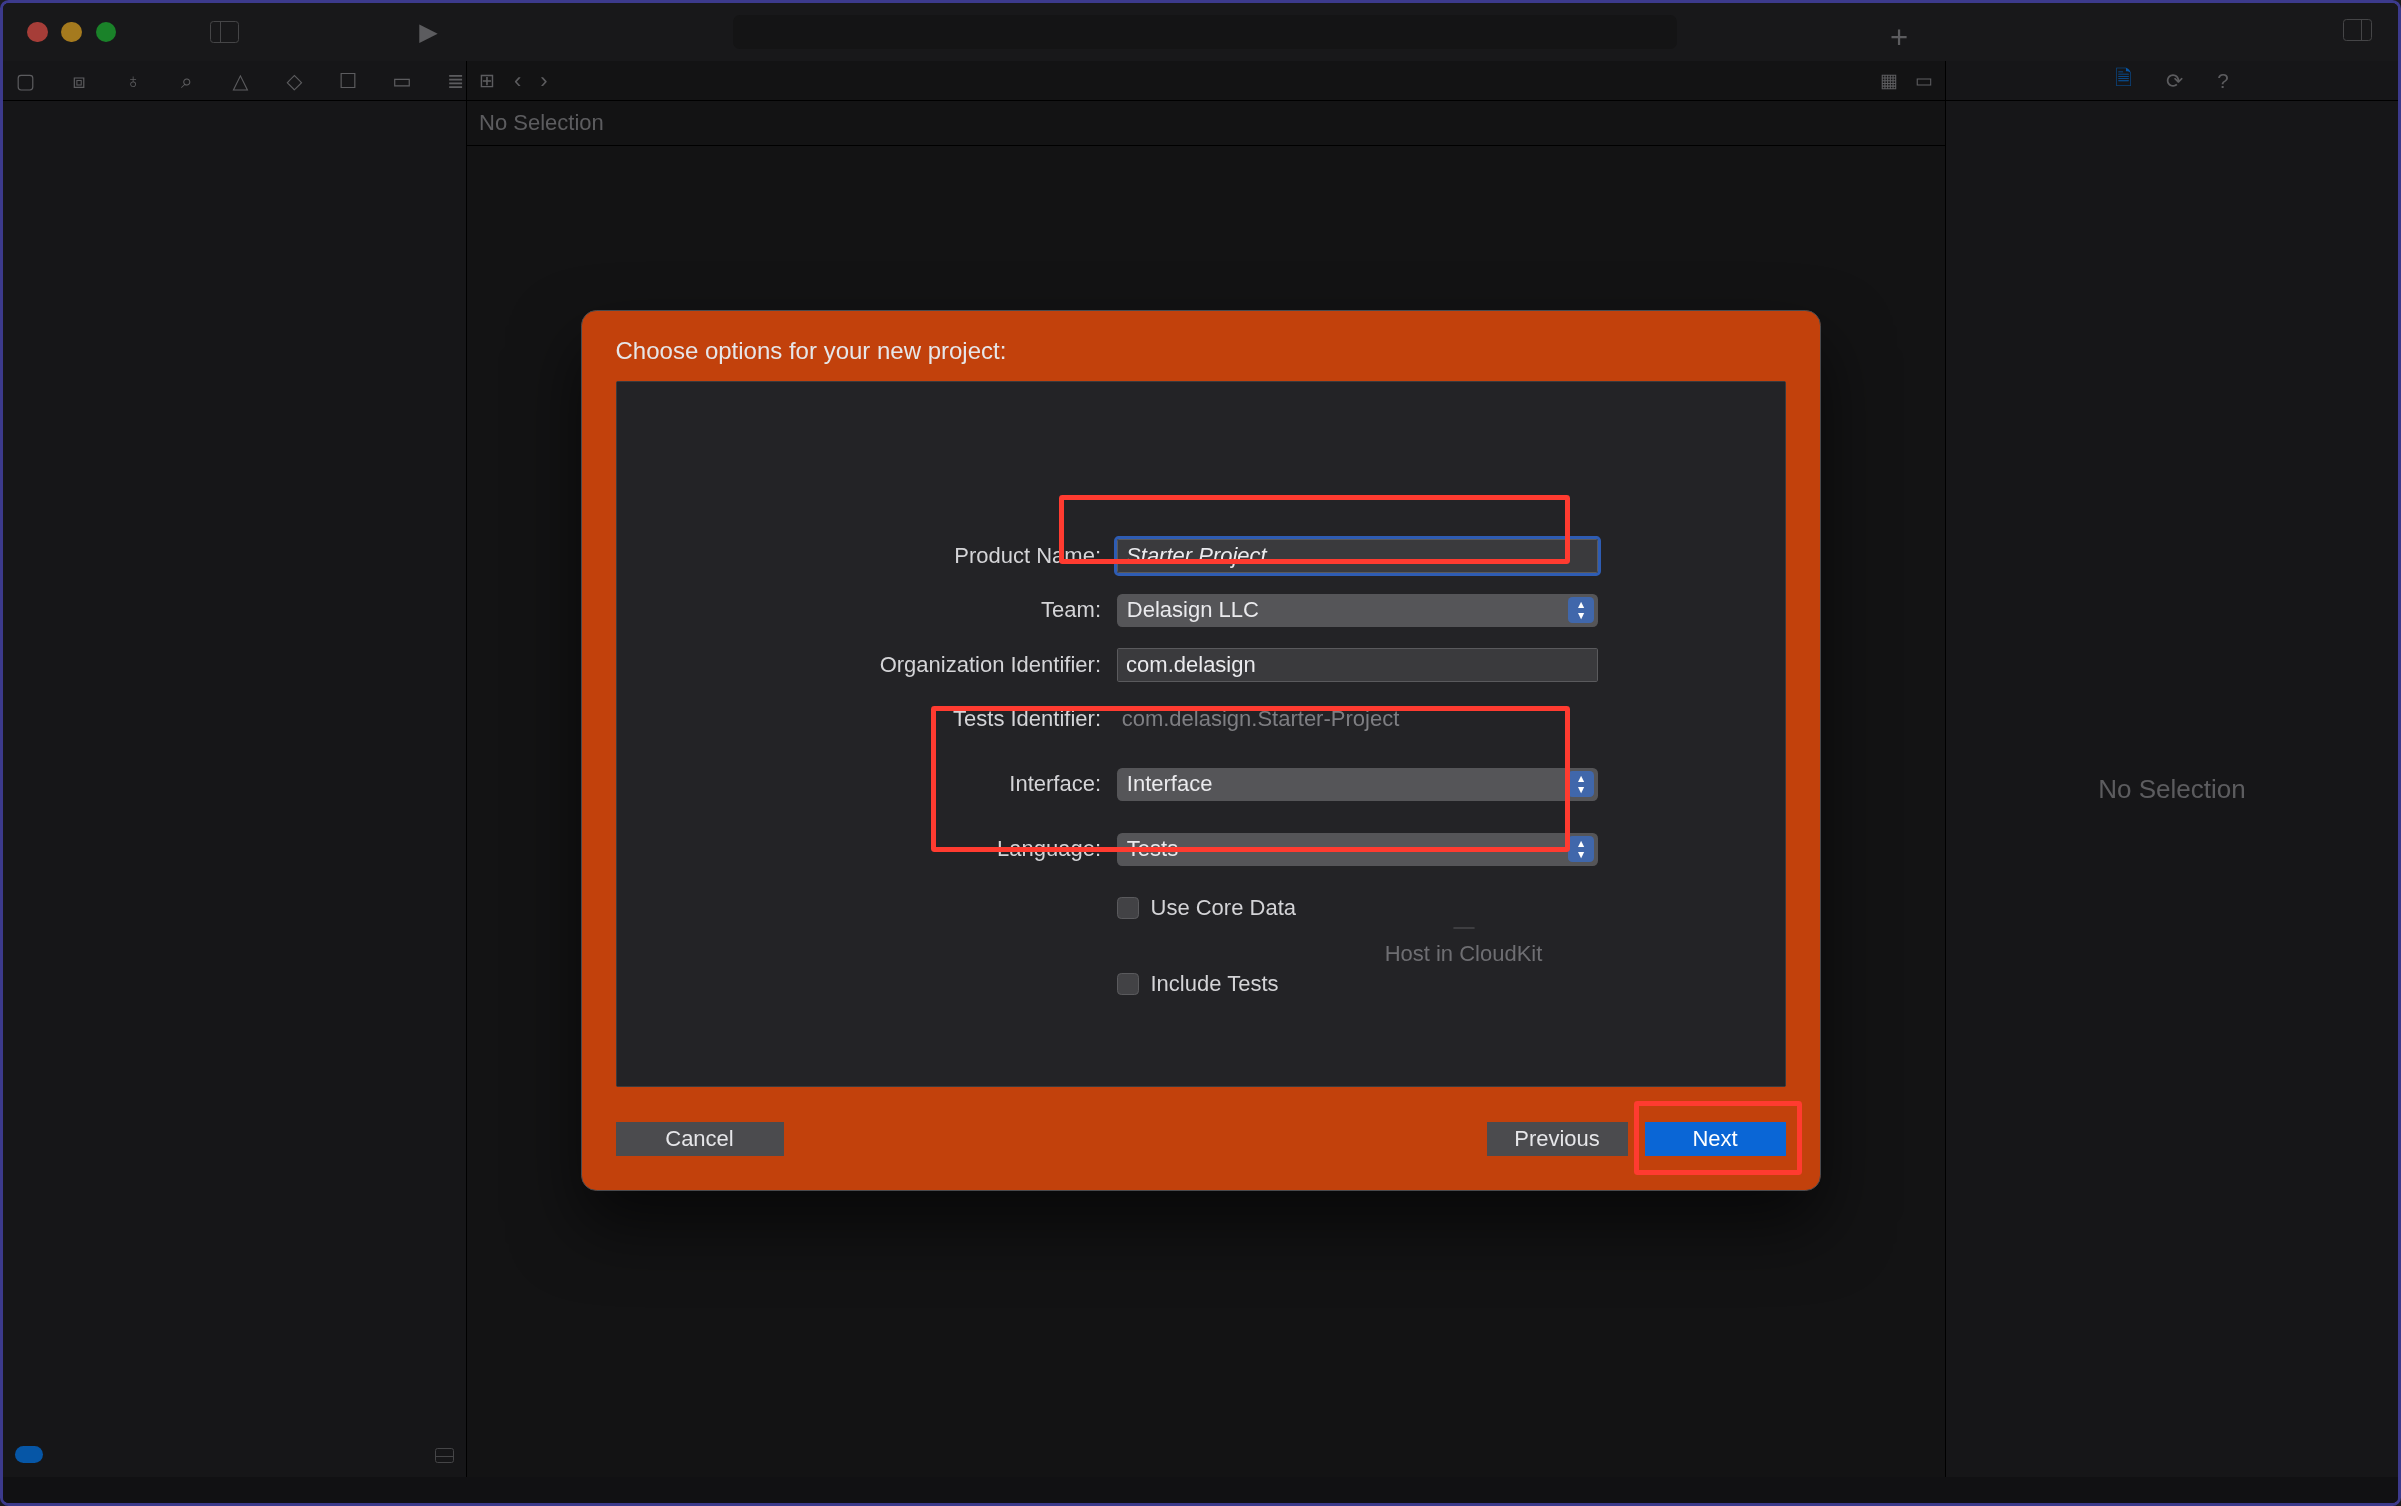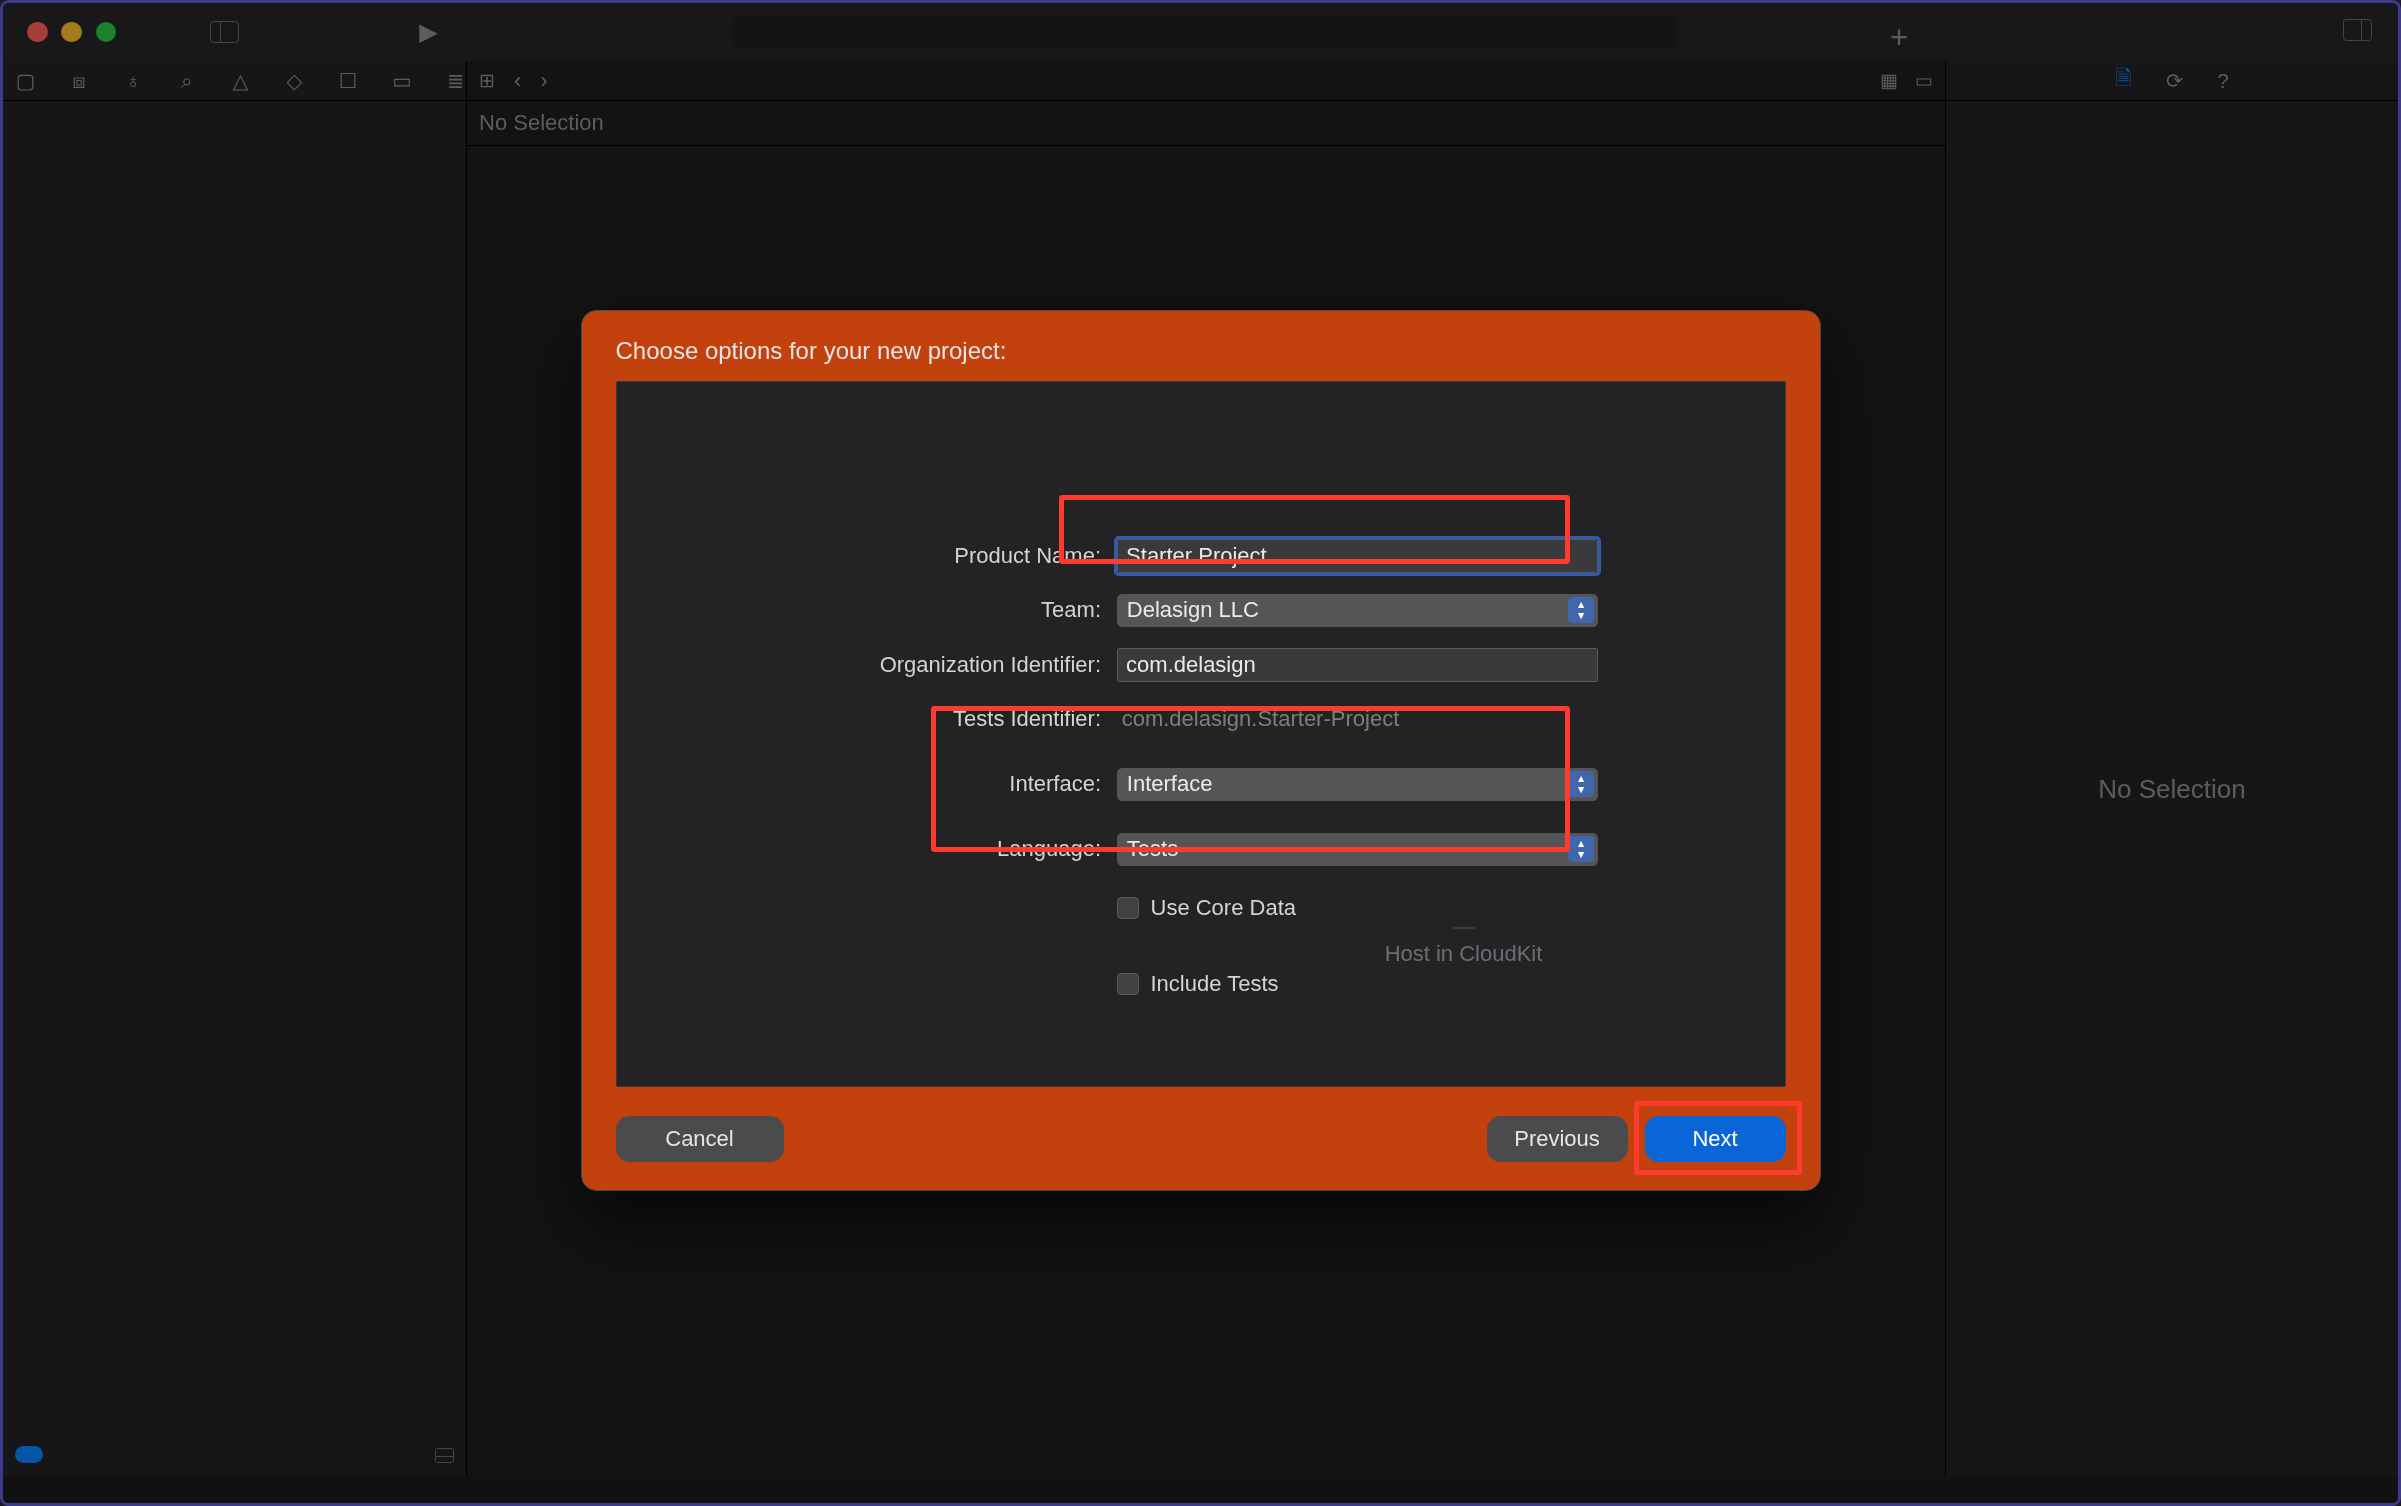--- a/index.html
+++ b/index.html
@@ -46,32 +46,32 @@
   .insp-body { flex:1; display:flex; align-items:center; justify-content:center; color:#8e8e92; font-size:26px; }
 
   
   .statusbar { position:absolute; left:0; right:0; bottom:0; height:26px; background:#1b1b1e; }
 
   
   .sheet { position:absolute; left:50%; top:307px; transform:translateX(-50%); width:1240px; height:881px; background:#c2410c; border:0.9px solid #4a4a4d; border-radius:15.5px; box-shadow:0 34px 69px rgba(0,0,0,0.6); z-index:10; display:flex; flex-direction:column; overflow:hidden; }
   .sheet-header { padding:26px 34px 15.5px; color:#e6e6e9; font-size:24px; }
   .sheet-body { flex:1; margin:0 34px 0; background:#232326; border:0.9px solid #3a3a3d; border-radius:1.7px; position:relative; }
   .sheet-footer { height:103px; display:flex; align-items:center; padding:0 34px; gap:17px; }
-  .btn { height:46px; padding:0 22px; border-radius:14px; background:#4b4b4e; color:#e6e6e9; font-size:22px; display:flex; align-items:center; justify-content:center; border:none; }
+  .btn { height:34px; padding:0 22px; border-radius:0; background:#4b4b4e; color:#e6e6e9; font-size:22px; display:flex; align-items:center; justify-content:center; border:none; }
   .btn.primary { background:#0a66d6; color:#fff; }
   .footer-spacer { flex:1; }
 
   
   .form { position:absolute; left:0; right:0; top:151px;margin-left:32px; }
   .row { display:flex; align-items:center; height:46px; margin-top:8.6px; }
   .row:first-child { margin-top:0; }
   .row-label { width:468px; text-align:right; padding-right:15.5px; color:#d4d4d7; font-size:22px; }
   .row-field { width:481px; position:relative; }
   .field-input { width:100%; height:34px; background:#3a3a3d; border:0.9px solid #5a5a5d; border-radius:1.7px; color:#eaeaed; font-size:22px; padding:0 8.6px; }
-  .field-input.focus { outline:3.4px solid #2e5cb3; outline-offset:-0.9px; }
+  .field-input.focus { outline:3.4px solid #2e5cb3; outline-offset:-0.9px;font-style:italic; }
   .field-static { color:#7e7e82; font-size:22px; padding-left:5.2px; }
   .select-wrap { width:481px; height:33px; background:#555558; border-radius:5.2px; display:flex; align-items:center; padding:0 10.3px; color:#eaeaed; font-size:22px; position:relative; }
   .select-stepper { position:absolute; right:3.4px; top:3.4px; bottom:3.4px; width:26px; background:#4067ab; border-radius:4.3px; display:flex; flex-direction:column; align-items:center; justify-content:center; gap:0px; font-size:10.3px; color:#fff; }
   .check-row { padding-left:468px; display:flex; align-items:center; height:38px; gap:12px; color:#d4d4d7; font-size:22px; }
   .check-row.sub { padding-left:494px; color:#6e6e72;flex-direction:column; }
   .checkbox { width:22px; height:22px; border-radius:4.3px; background:#424245; border:0.9px solid #5a5a5d; }
   .checkbox.disabled { opacity:0.5; }
 
   
   .hl { position:absolute; border:5.2px solid #ff3b30; border-radius:3.4px; pointer-events:none; z-index:20; }

